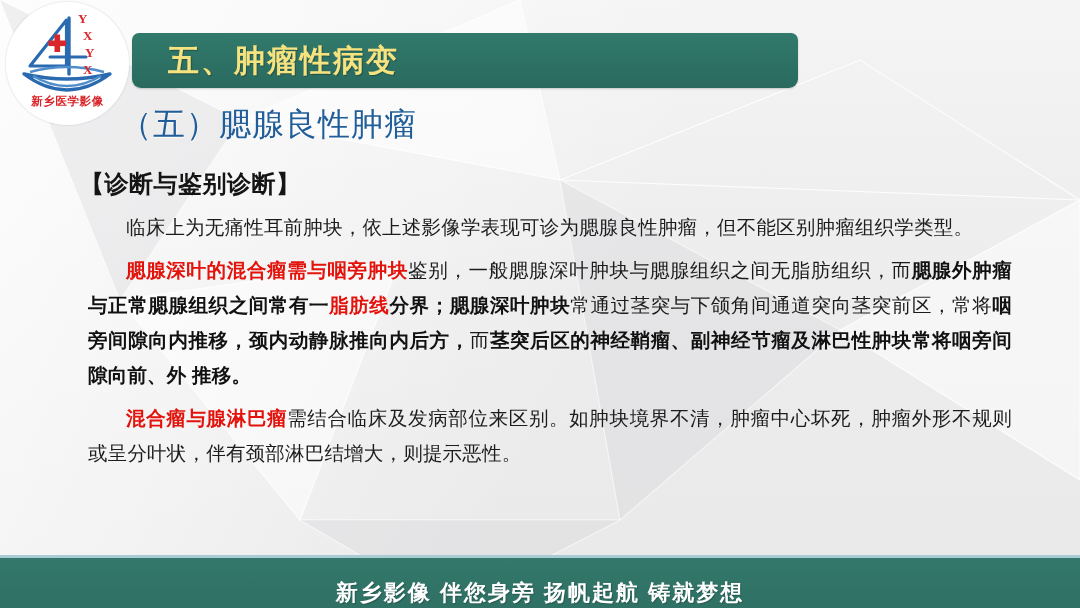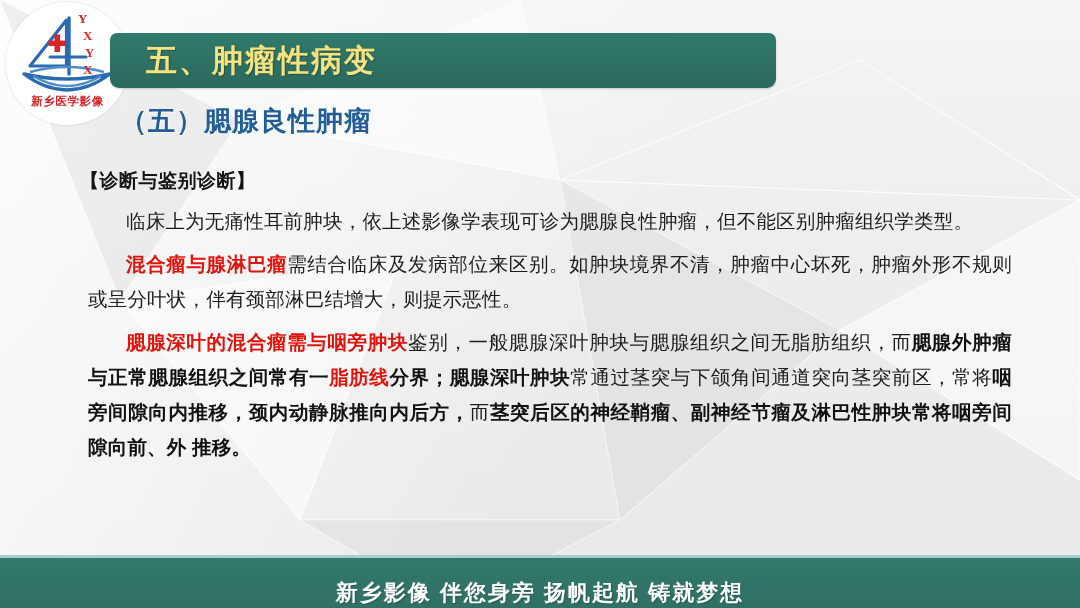--- a/index.html
+++ b/index.html
@@ -41,21 +41,21 @@
     border-radius: 50%;
     background: radial-gradient(circle at 42% 36%, #ffffff 0%, #ffffff 72%, #f4f8fb 100%);
     box-shadow: 0 0 2px rgba(120,140,160,0.45);
     overflow: hidden;
   }
   #logo svg { display: block; }
 
   
   #title-banner {
     position: absolute;
-    left: 110px;
+    left: 132px;
     top: 33px;
     width: 666px;
     height: 55px;
     background: linear-gradient(180deg, #317a6c 0%, #2d7164 55%, #2a6a5e 100%);
     border-radius: 7px 7px 9px 9px;
     box-shadow: 0 1px 2px rgba(0,0,0,0.18);
     display: flex;
     align-items: center;
   }
   #title-banner .banner-text {
@@ -67,37 +67,37 @@
     text-shadow: 1px 1px 1px rgba(0,0,0,0.28);
     white-space: nowrap;
   }
 
   
   #subtitle {
     position: absolute;
     left: 120px;
     top: 103px;
     color: #215e99;
-    font-size: 27px;
-    font-weight: bold;
+    font-size: 32px;
+    font-weight: normal;
     letter-spacing: 1px;
     white-space: nowrap;
     text-shadow: 0.5px 0.5px 0.5px rgba(255,255,255,0.9);
   }
 
   
   #body-block {
     position: absolute;
     left: 80px;
     top: 168px;
     width: 940px;
     color: #1d1d1d;
   }
   .section-head {
-    font-size: 19px;
+    font-size: 24px;
     font-weight: bold;
     letter-spacing: 0.5px;
     margin: 0 0 10px 0;
     color: #141414;
   }
   .para {
     font-size: 19.5px;
     line-height: 35px;
     margin: 8px;
     text-indent: 38px;
@@ -200,22 +200,22 @@
   <div id="title-banner">
     <span class="banner-text">五、肿瘤性病变</span>
   </div>
 
   <div id="subtitle">（五）腮腺良性肿瘤</div>
 
   <div id="body-block">
     <div class="section-head">【诊断与鉴别诊断】</div>
     <div id="paragraphs">
         <div class="para"><span>临床上为无痛性耳前肿块，依上述影像学表现可诊为腮腺良性肿瘤，但不能区别肿瘤组织学类型。</span></div>
+        <div class="para"><span class="em-red">腮腺深叶的混合瘤需与咽旁肿块</span><span>鉴别，一般腮腺深叶肿块与腮腺组织之间无脂肪组织，而</span><span class="em-bold">腮腺外肿瘤与正常腮腺组织之间常有一</span><span class="em-red">脂肪线</span><span class="em-bold">分界；腮腺深叶肿块</span><span>常通过茎突与下颌角间通道突向茎突前区，常将</span><span class="em-bold">咽旁间隙向内推移，颈内动静脉推向内后方，</span><span>而</span><span class="em-bold">茎突后区的神经鞘瘤、副神经节瘤及淋巴性肿块常将咽旁间隙向前、外 推移。</span></div>
         <div class="para"><span class="em-red">混合瘤与腺淋巴瘤</span><span>需结合临床及发病部位来区别。如肿块境界不清，肿瘤中心坏死，肿瘤外形不规则或呈分叶状，伴有颈部淋巴结增大，则提示恶性。</span></div>
-        <div class="para"><span class="em-red">腮腺深叶的混合瘤需与咽旁肿块</span><span>鉴别，一般腮腺深叶肿块与腮腺组织之间无脂肪组织，而</span><span class="em-bold">腮腺外肿瘤与正常腮腺组织之间常有一</span><span class="em-red">脂肪线</span><span class="em-bold">分界；腮腺深叶肿块</span><span>常通过茎突与下颌角间通道突向茎突前区，常将</span><span class="em-bold">咽旁间隙向内推移，颈内动静脉推向内后方，</span><span>而</span><span class="em-bold">茎突后区的神经鞘瘤、副神经节瘤及淋巴性肿块常将咽旁间隙向前、外 推移。</span></div>
       </div>
   </div>
 
   <div id="footer-rule"></div>
   <div id="footer">
     <span class="footer-text">新乡影像  伴您身旁  扬帆起航  铸就梦想</span>
   </div>
 
 </div>
 

